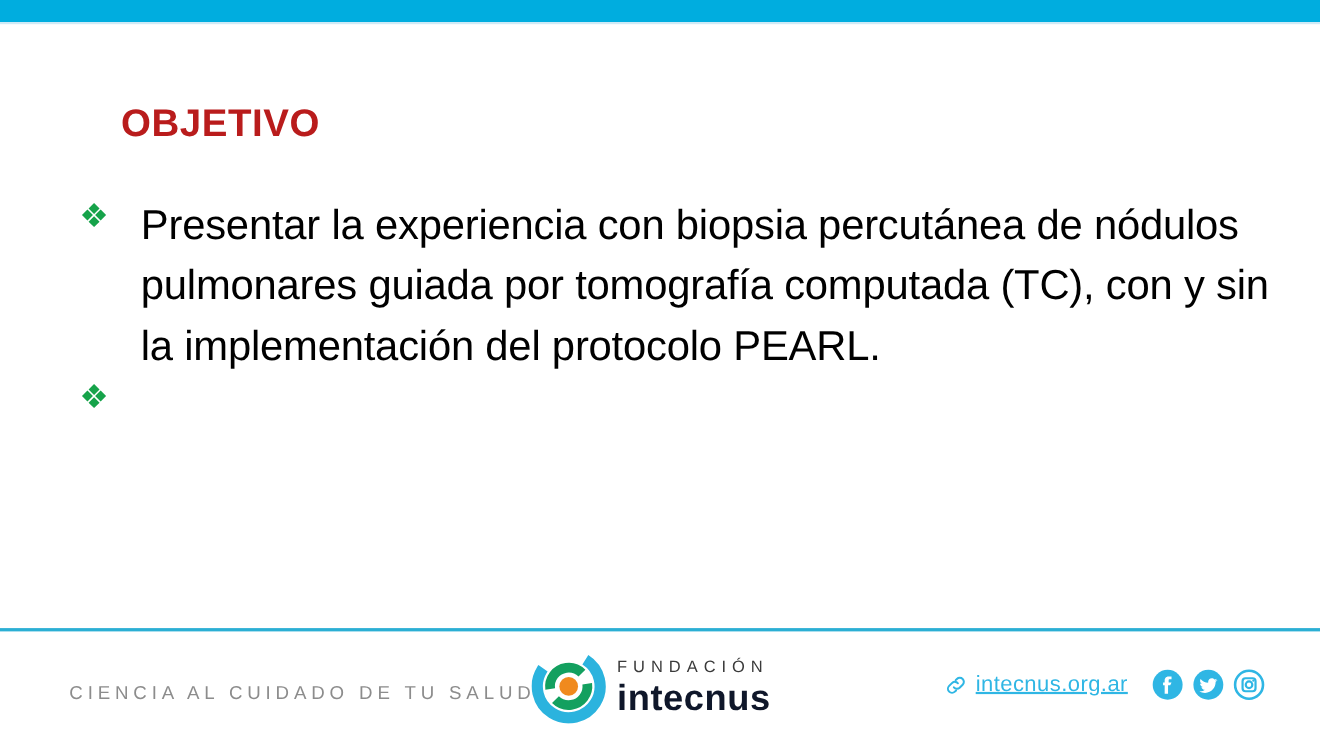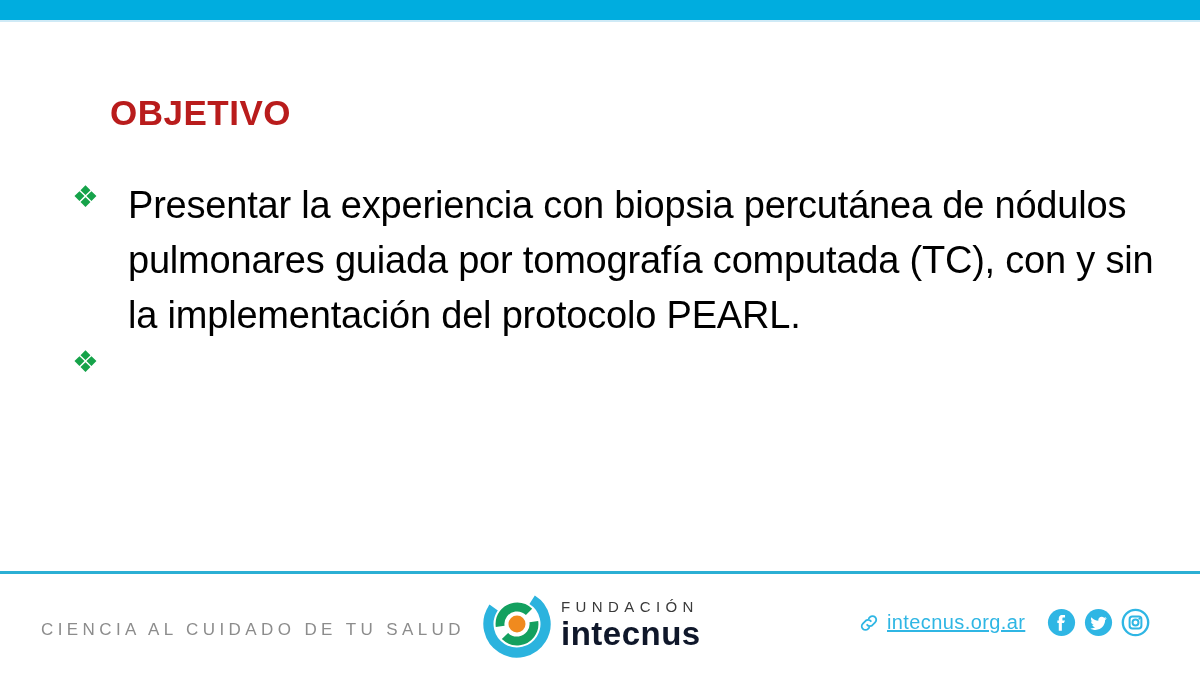--- a/index.html
+++ b/index.html
@@ -87,21 +87,21 @@
   }
   .footer {
     position: absolute;
     left: 0;
     top: 574px;
     width: 1200px;
     height: 101px;
   }
   .tagline {
     position: absolute;
-    left: 41px;
+    left: 63px;
     top: 46px;
     font-size: 17px;
     color: #8c8c8c;
     letter-spacing: 4.4px;
     white-space: nowrap;
   }
 
   
   .logo-lockup {
     position: absolute;

